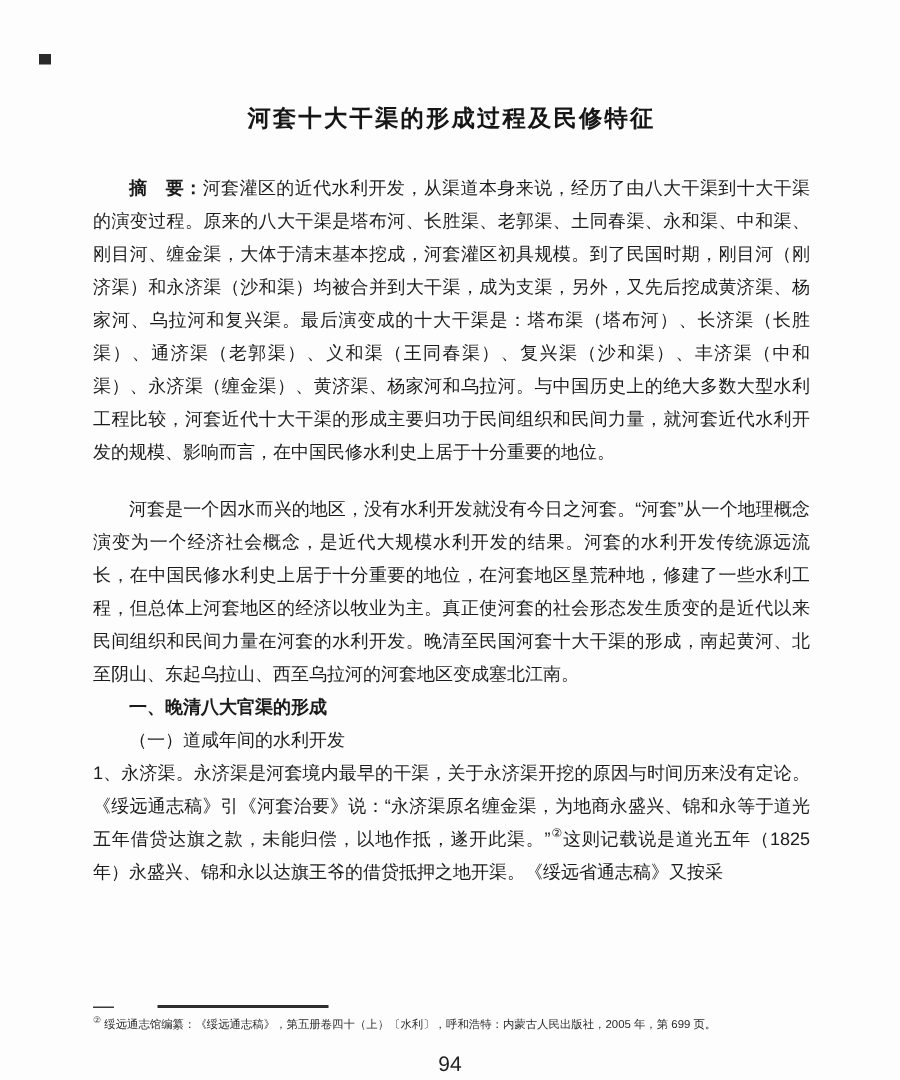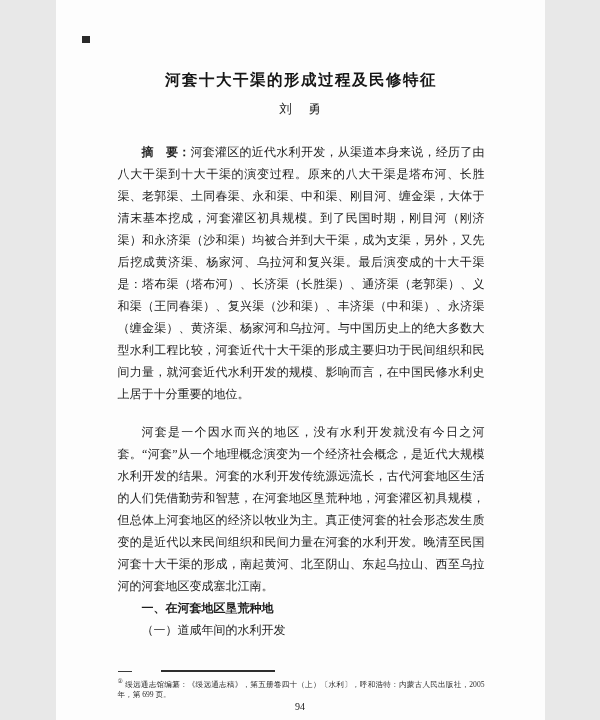--- a/index.html
+++ b/index.html
@@ -1,24 +1,24 @@
 <!DOCTYPE html>
 <html><head>
 <meta charset="utf-8">
 <style>
   html, body { margin: 0; padding: 0; background: #e8e8e8; }
   .page {
     position: relative;
-    width: 489px;
+    width: 600px;
     height: 720px;
     margin: 0 auto;
     background: #fdfdfd;
     box-sizing: border-box;
     padding: 70px 60px 0 62px;
-    font-family: Liberation Serif, serif;
+    font-family: Liberation Sans, sans-serif;
     color: #1c1c1c;
     overflow: hidden;
   }
   .artifact {
     position: absolute;
     left: 26px; top: 36px;
     width: 8px; height: 7px;
     background: #2a2a2a;
   }
   h1.title {
@@ -80,45 +80,45 @@
     text-justify: inter-ideograph;
     word-break: break-all;
     color: #2b2b2b;
   }
   .footnote sup { font-size: 6px; }
   .pageno {
     position: absolute;
     left: 0; right: 0;
     top: 701px;
     text-align: center;
-    font-size: 10px;
+    font-size: 14px;
     color: #222;
   }
 </style>
 </head>
 <body>
 
 <div class="page">
 
   <div class="artifact"></div>
 
   <h1 class="title">河套十大干渠的形成过程及民修特征</h1>
 
-  <div class="author">刘　勇</div>
 
   <p class="abstract"><span class="label">摘　要：</span><span>河套灌区的近代水利开发，从渠道本身来说，经历了由八大干渠到十大干渠的演变过程。原来的八大干渠是塔布河、长胜渠、老郭渠、土同春渠、永和渠、中和渠、刚目河、缠金渠，大体于清末基本挖成，河套灌区初具规模。到了民国时期，刚目河（刚济渠）和永济渠（沙和渠）均被合并到大干渠，成为支渠，另外，又先后挖成黄济渠、杨家河、乌拉河和复兴渠。最后演变成的十大干渠是：塔布渠（塔布河）、长济渠（长胜渠）、通济渠（老郭渠）、义和渠（王同春渠）、复兴渠（沙和渠）、丰济渠（中和渠）、永济渠（缠金渠）、黄济渠、杨家河和乌拉河。与中国历史上的绝大多数大型水利工程比较，河套近代十大干渠的形成主要归功于民间组织和民间力量，就河套近代水利开发的规模、影响而言，在中国民修水利史上居于十分重要的地位。</span></p>
 
 
-  <p class="bodytext first indent">河套是一个因水而兴的地区，没有水利开发就没有今日之河套。“河套”从一个地理概念演变为一个经济社会概念，是近代大规模水利开发的结果。河套的水利开发传统源远流长，古代河套地区生活的人们凭借勤劳和智慧，在河套地区垦荒种地，河套灌区初具规模，但总体上河套地区的经济以牧业为主。真正使河套的社会形态发生质变的是近代以来民间组织和民间力量在河套的水利开发。晚清至民国河套十大干渠的形成，南起黄河、北至阴山、东起乌拉山、西至乌拉河的河套地区变成塞北江南。</p>
+  <p class="bodytext first indent">河套是一个因水而兴的地区，没有水利开发就没有今日之河套。“河套”从一个地理概念演变为一个经济社会概念，是近代大规模水利开发的结果。河套的水利开发传统源远流长，在中国民修水利史上居于十分重要的地位，在河套地区垦荒种地，修建了一些水利工程，但总体上河套地区的经济以牧业为主。真正使河套的社会形态发生质变的是近代以来民间组织和民间力量在河套的水利开发。晚清至民国河套十大干渠的形成，南起黄河、北至阴山、东起乌拉山、西至乌拉河的河套地区变成塞北江南。</p>
 
-  <p class="h1line">一、在河套地区垦荒种地</p>
+  <p class="h1line">一、晚清八大官渠的形成</p>
 
   <p class="h2line">（一）道咸年间的水利开发</p>
 
 
+  <p class="bodytext"><span>1、永济渠。永济渠是河套境内最早的干渠，关于永济渠开挖的原因与时间历来没有定论。《绥远通志稿》引《河套治要》说：“永济渠原名缠金渠，为地商永盛兴、锦和永等于道光五年借贷达旗之款，未能归偿，以地作抵，遂开此渠。”</span><sup class="fnref">②</sup><span>这则记载说是道光五年（1825 年）永盛兴、锦和永以达旗王爷的借贷抵押之地开渠。《绥远省通志稿》又按采</span></p>
 
   <div class="footnote-area">
     <div class="fn-rule">
       <span class="seg1"></span>
       <span class="seg2"></span>
     </div>
     <p class="footnote"><sup>②</sup> <span>绥远通志馆编纂：《绥远通志稿》，第五册卷四十（上）〔水利〕，呼和浩特：内蒙古人民出版社，2005 年，第 699 页。</span></p>
   </div>
 
   <div class="pageno">94</div>

